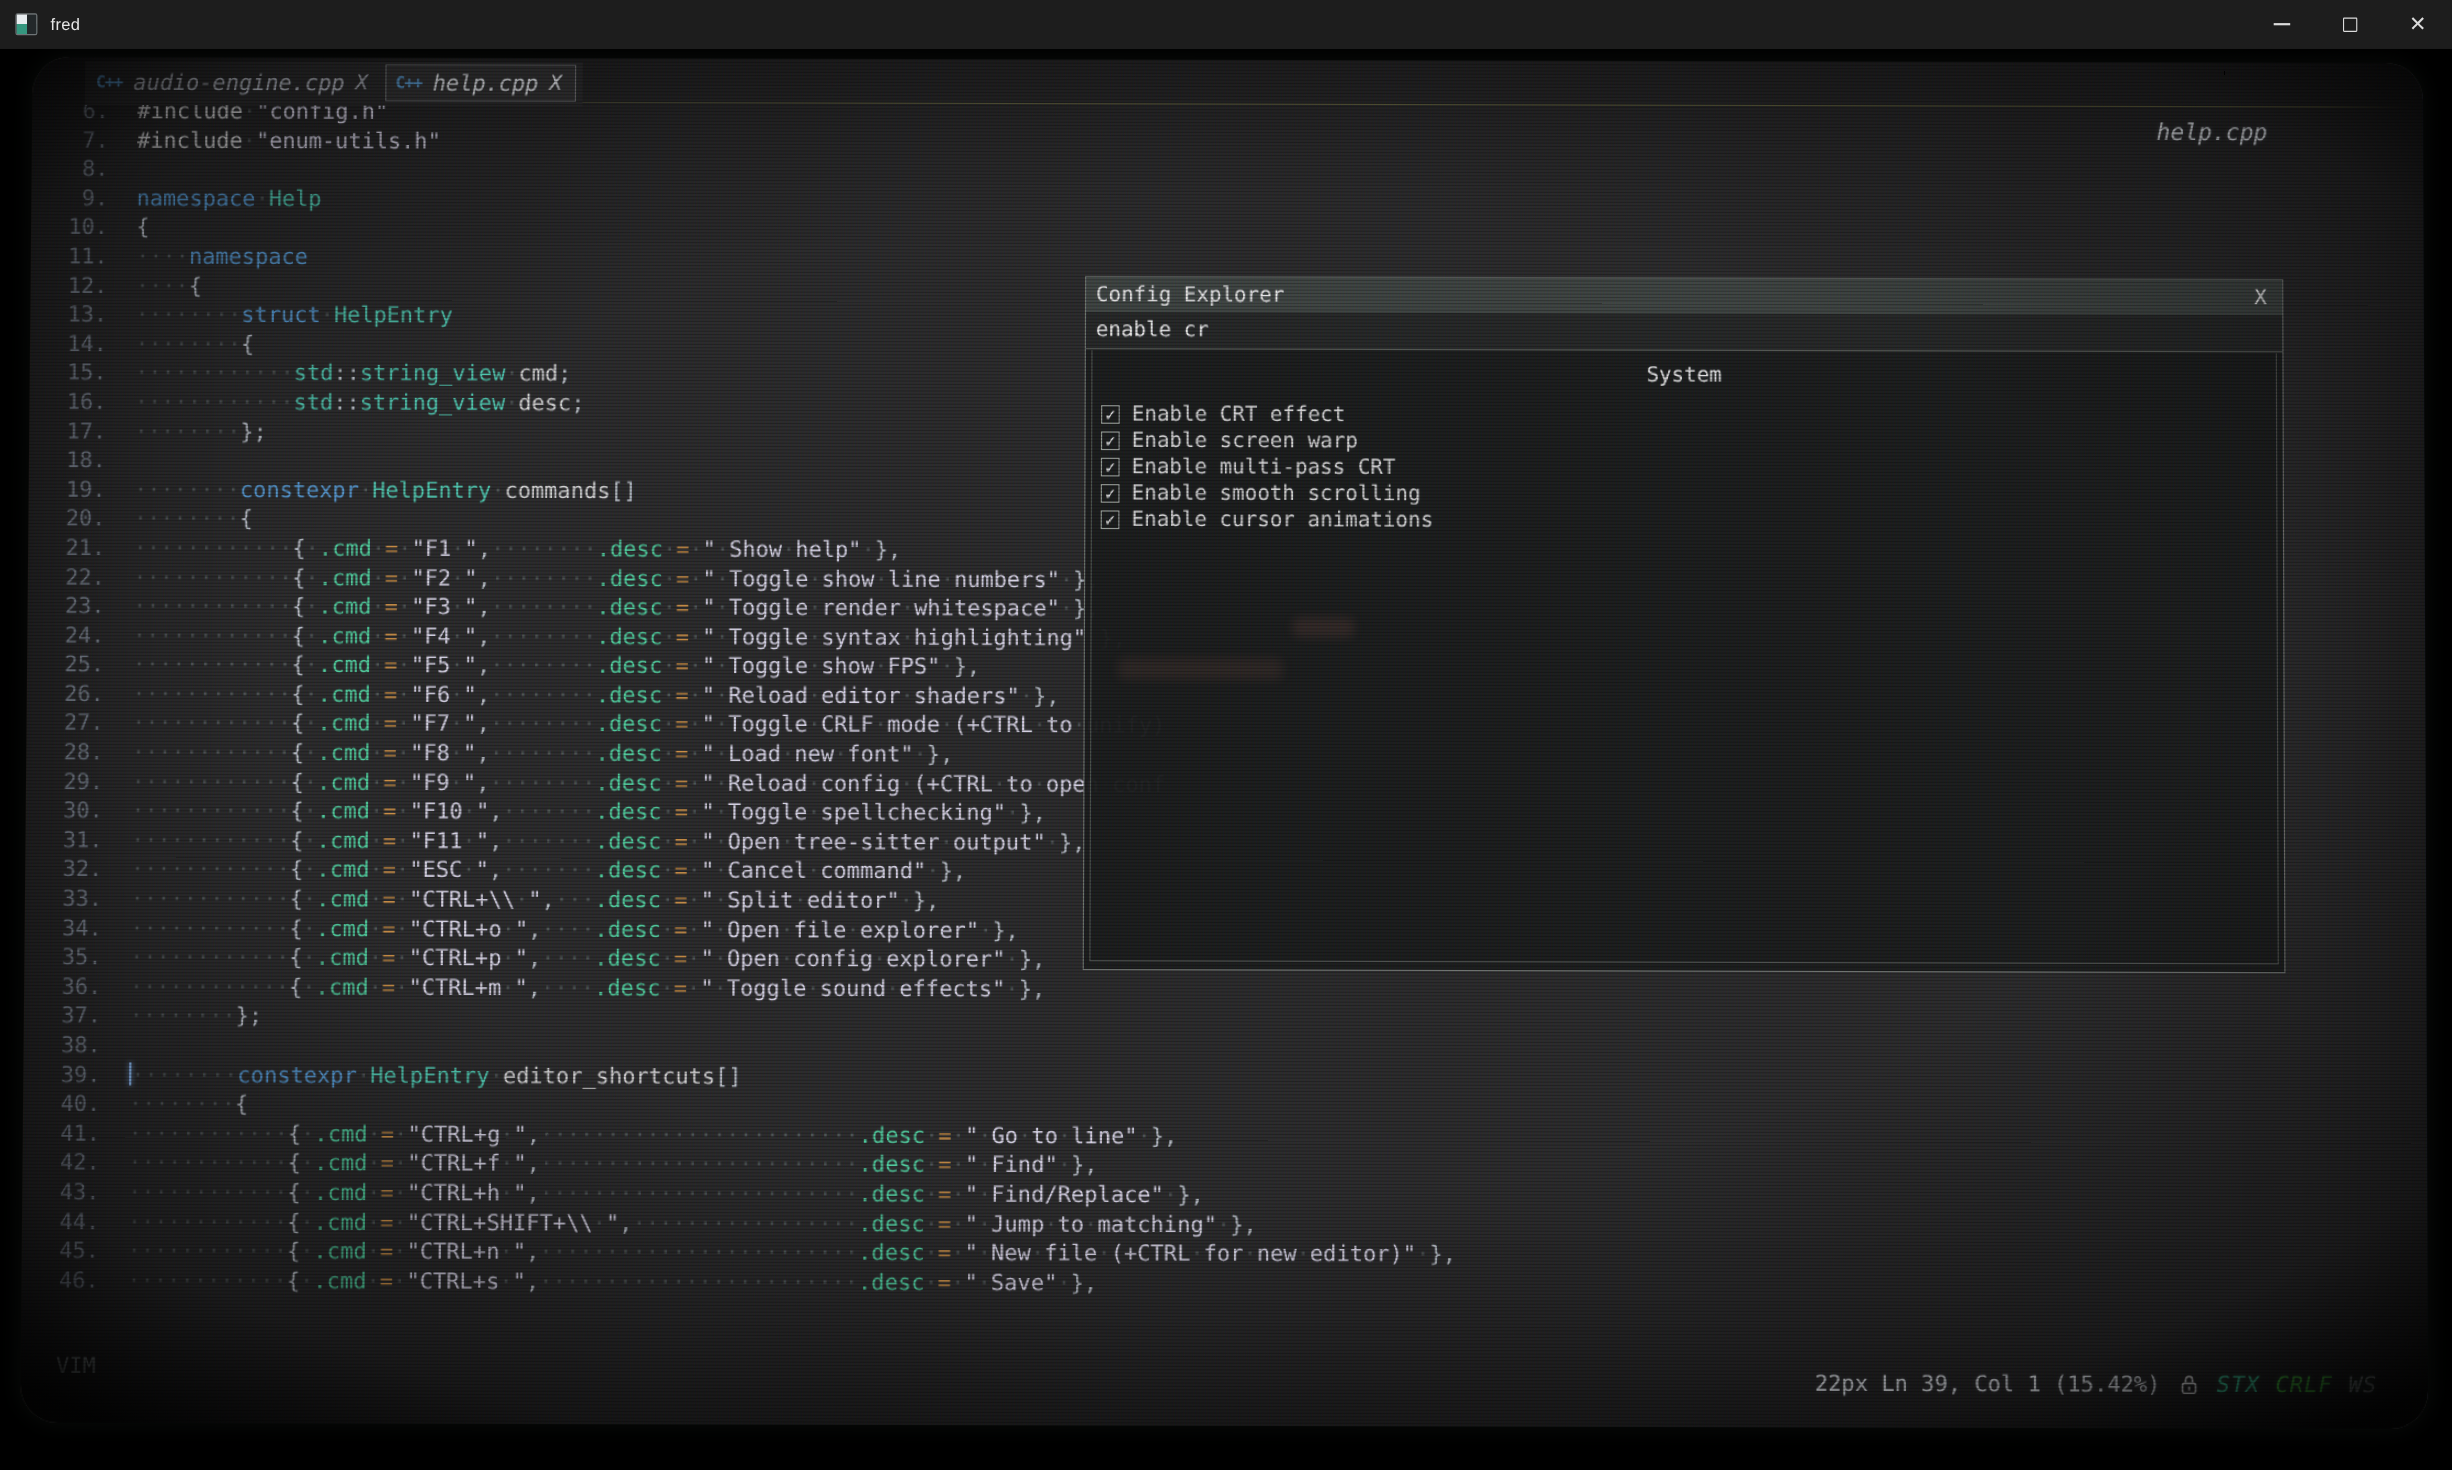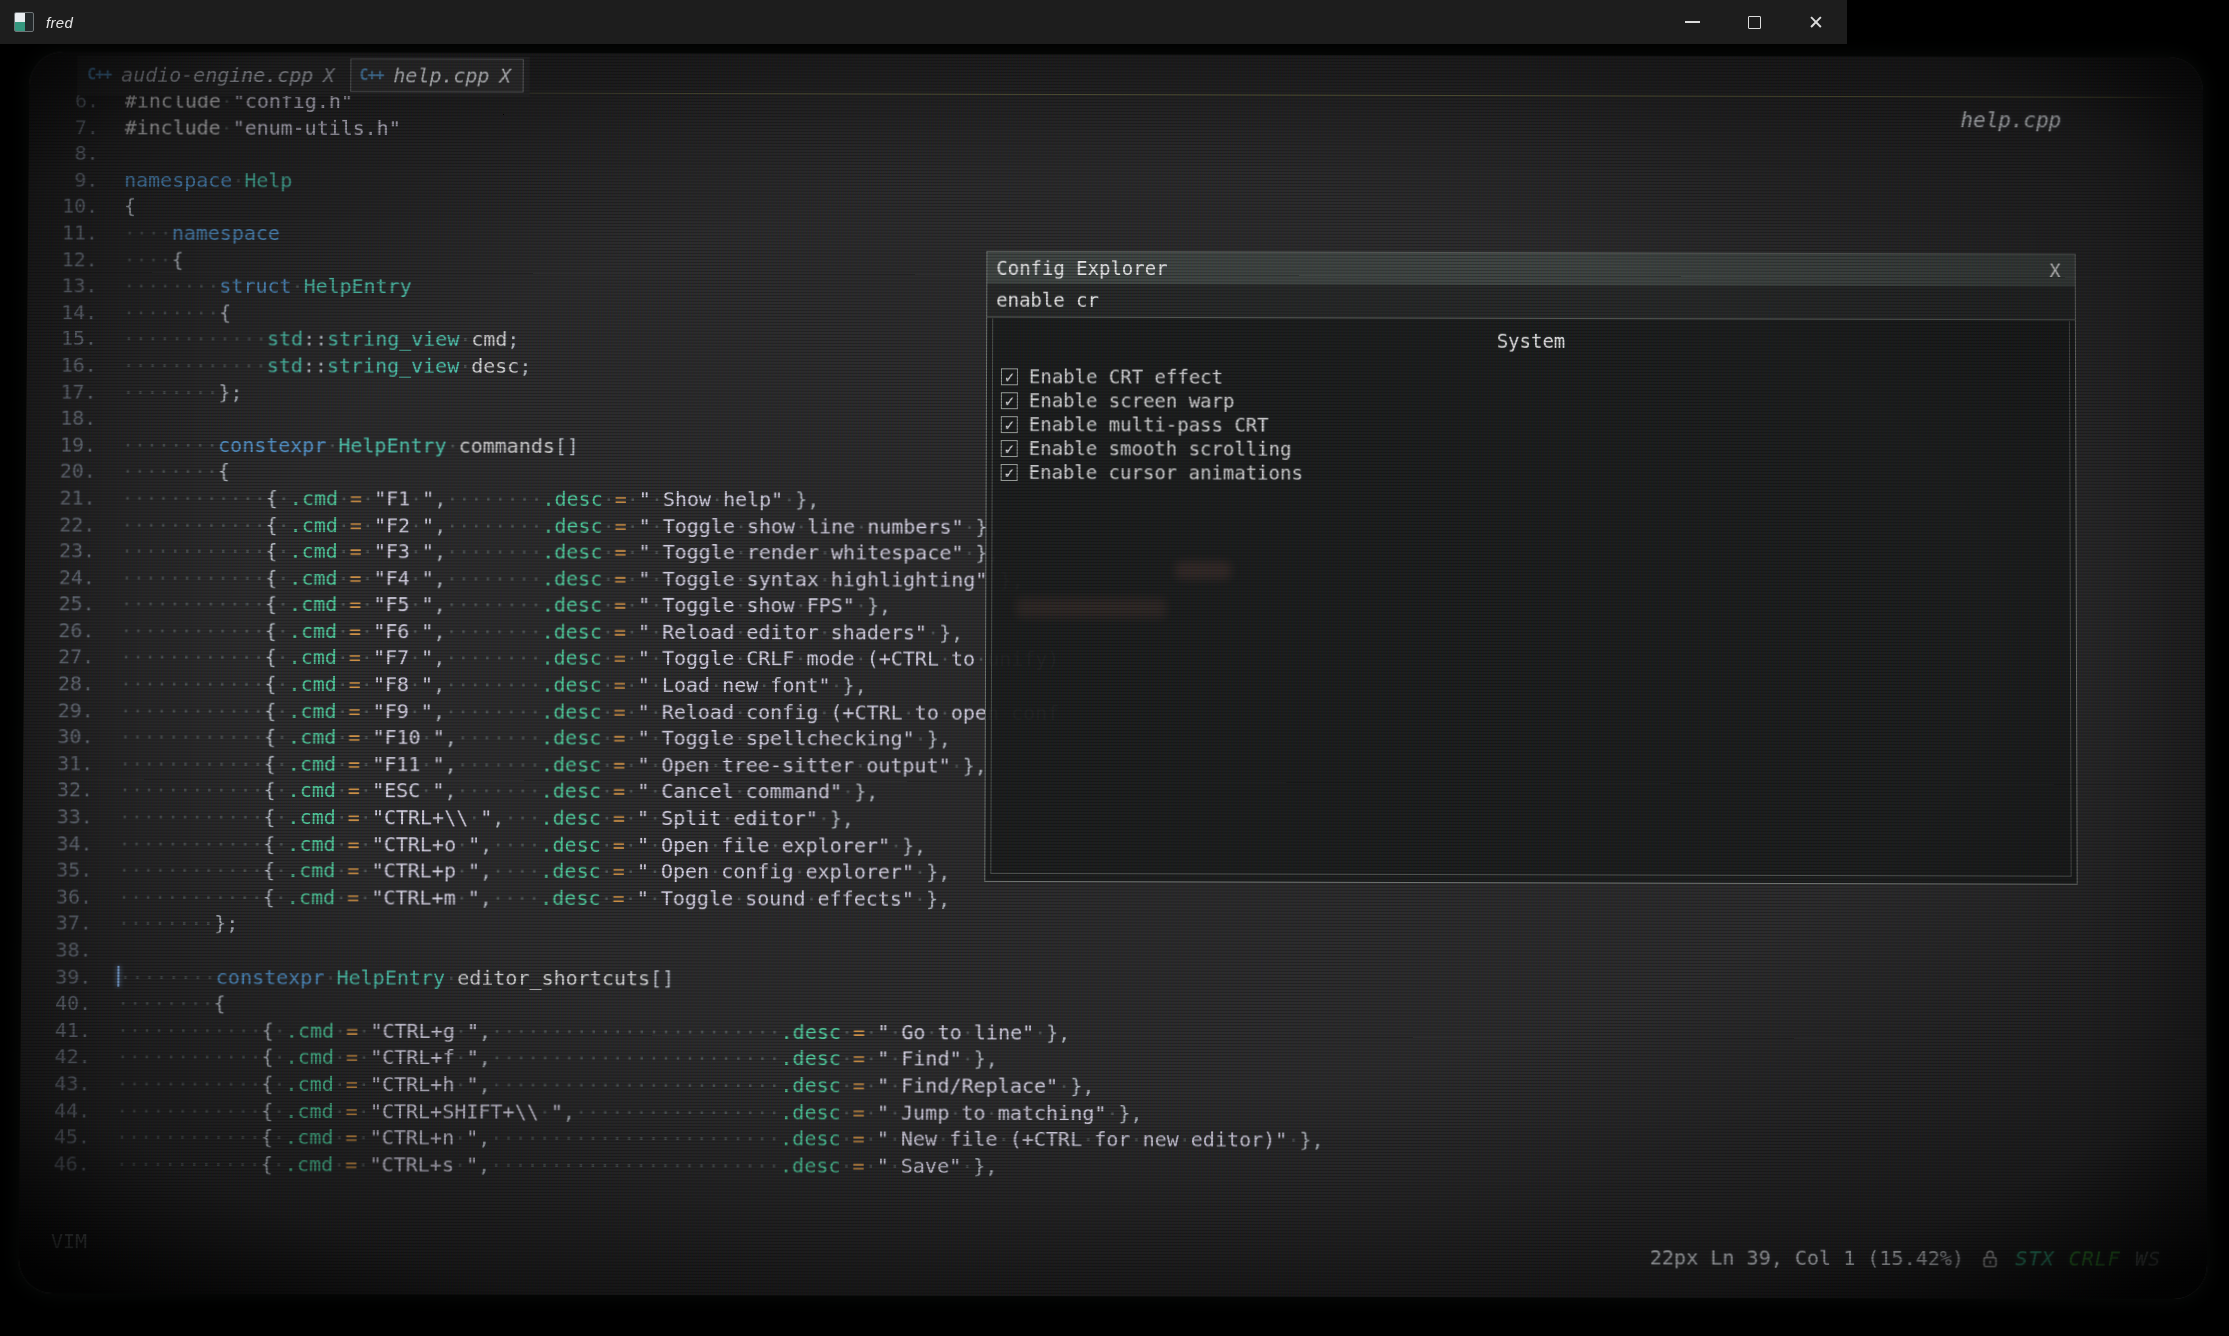--- a/index.html
+++ b/index.html
@@ -1,23 +1,23 @@
 <!DOCTYPE html>
 <html><head>
 <meta charset="utf-8">
 <style>
   * { margin:0; padding:0; box-sizing:border-box; }
   html,body { width:2229px; height:1336px; overflow:hidden; background:#000; }
   body { font-family:"DejaVu Sans Mono", monospace; }
 
   
   .titlebar {
-    position:absolute; left:0; top:0; width:1847px; height:44px;
+    position:absolute; left:0; top:0; width:2229px; height:44px;
     background:#1d1d1d; display:flex; align-items:center;
-    font-family:"Liberation Sans", sans-serif; z-index:40;font-style:italic;
+    font-family:"Liberation Sans", sans-serif; z-index:40;
   }
   .app-icon {
     width:20px; height:20px; margin-left:14px; border-radius:2px;
     background-image:linear-gradient(90deg, transparent 0 55%, #23282a 55% 100%),
                      linear-gradient(180deg, #e9edf0 0 50%, #35977f 50% 100%);
     border:1px solid #6f7577;
   }
   .win-title { color:#e6e6e6; font-size:15px; margin-left:12px; letter-spacing:.3px; }
   .win-controls { margin-left:auto; display:flex; height:100%; }
   .win-btn { width:62px; height:100%; display:flex; align-items:center; justify-content:center; color:#dcdcdc; }

